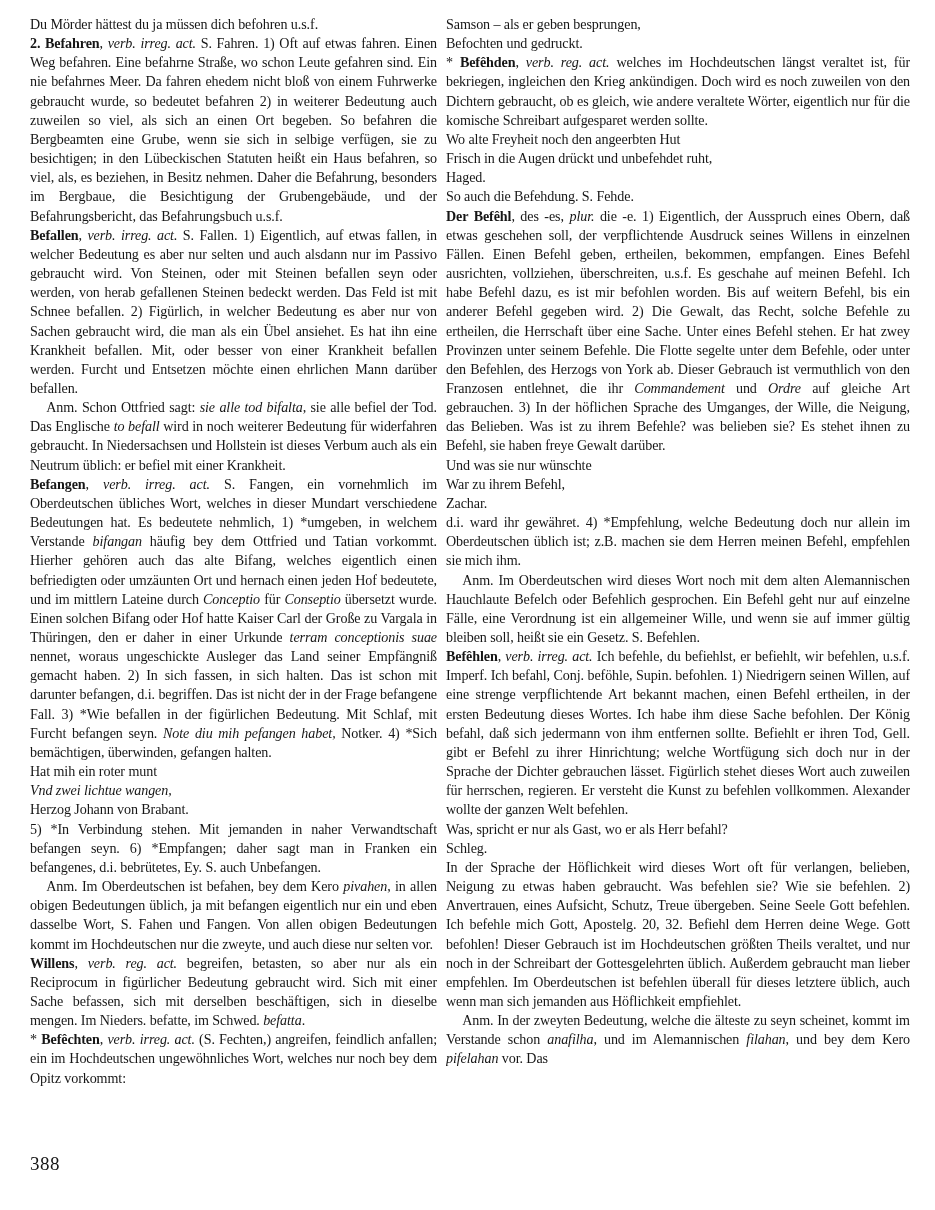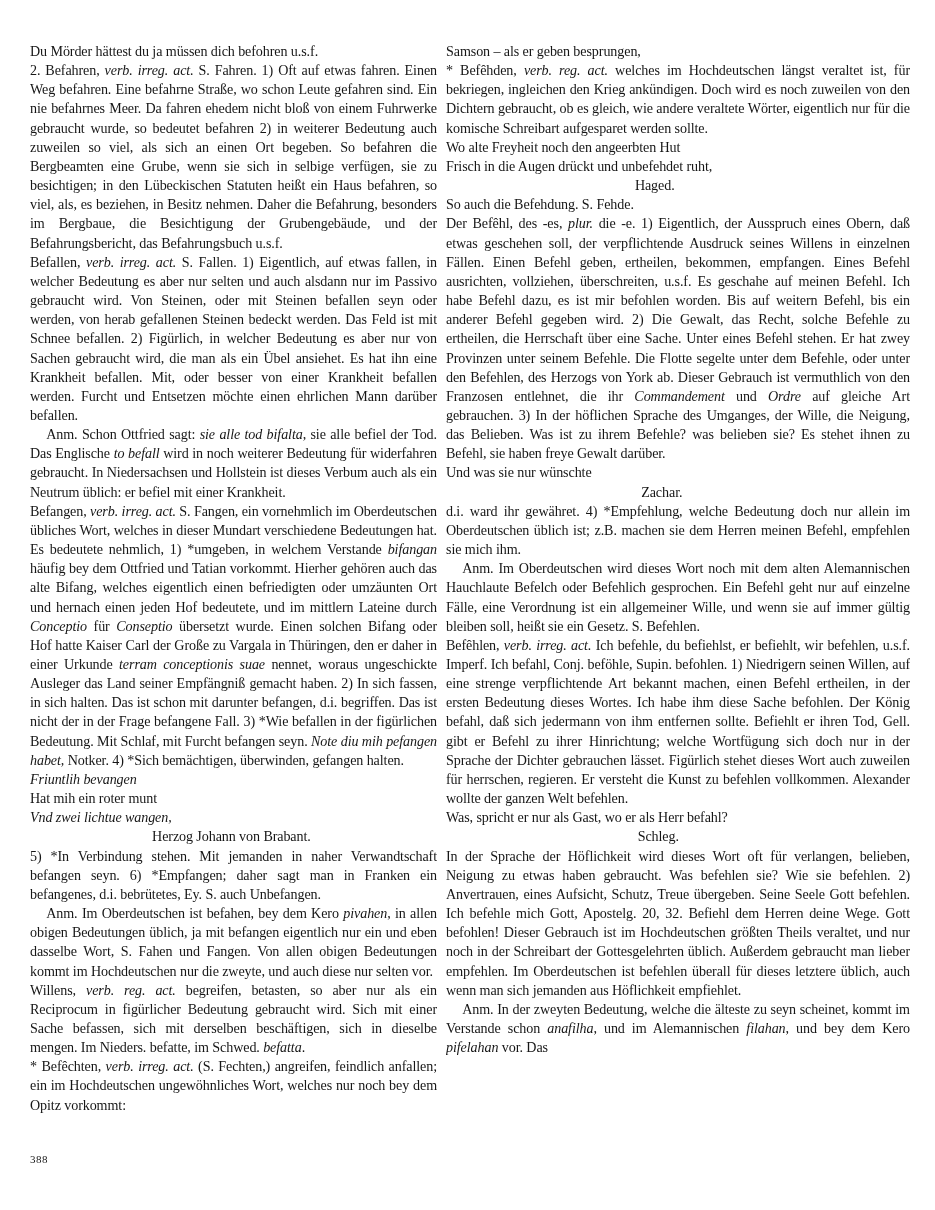--- a/index.html
+++ b/index.html
@@ -11,80 +11,81 @@
   }
   .page {
     position: relative;
     width: 935px;
     height: 1210px;
     background: #ffffff;
     overflow: hidden;
   }
   .cols {
     position: absolute;
-    top: 42px;
+    top: 15px;
     left: 30px;
     display: flex;
     gap: 9px;
   }
   .col {
     font-size: 14.1px;
     line-height: 19.15px;
     letter-spacing: -0.1px;
     text-align: justify;
     hyphens: auto;
     overflow: hidden;
     height: 1122px;
   }
   .col.left  { width: 407px; }
   .col.right { width: 464px; }
   .col p { margin: 0; padding: 0; }
   .entry, .para { text-align: justify; }
   .anm { text-align: justify; text-indent: 1.15em; }
   .verse { text-align: left; padding-left: 1.15em; }
-  .attrib { text-align: center; }
-  b { font-weight: 400; }
+  .attrib { text-align: left; }
+  b { font-weight: 700; }
   i { font-style: italic; }
   .pagenum {
     position: absolute;
     left: 30px;
     top: 1153px;
-    font-size: 11px;
+    font-size: 19px;
     letter-spacing: 0.5px;
   }
 </style>
 </head>
 <body>
 
 <div class="page">
   <div class="cols">
     <div class="col left">
         <p class="verse"><span>Du Mörder hättest du ja müssen dich befohren u.s.f.</span></p>
         <p class="entry"><b>2. Befahren</b><span>, </span><i>verb. irreg. act.</i><span> S. Fahren. 1) Oft auf etwas fahren. Einen Weg befahren. Eine befahrne Straße, wo schon Leute gefahren sind. Ein nie befahrnes Meer. Da fahren ehedem nicht bloß von einem Fuhrwerke gebraucht wurde, so bedeutet befahren 2) in weiterer Bedeutung auch zuweilen so viel, als sich an einen Ort begeben. So befahren die Bergbeamten eine Grube, wenn sie sich in selbige verfügen, sie zu besichtigen; in den Lübeckischen Statuten heißt ein Haus befahren, so viel, als, es beziehen, in Besitz nehmen. Daher die Befahrung, besonders im Bergbaue, die Besichtigung der Grubengebäude, und der Befahrungsbericht, das Befahrungsbuch u.s.f.</span></p>
         <p class="entry"><b>Befallen</b><span>, </span><i>verb. irreg. act.</i><span> S. Fallen. 1) Eigentlich, auf etwas fallen, in welcher Bedeutung es aber nur selten und auch alsdann nur im Passivo gebraucht wird. Von Steinen, oder mit Steinen befallen seyn oder werden, von herab gefallenen Steinen bedeckt werden. Das Feld ist mit Schnee befallen. 2) Figürlich, in welcher Bedeutung es aber nur von Sachen gebraucht wird, die man als ein Übel ansiehet. Es hat ihn eine Krankheit befallen. Mit, oder besser von einer Krankheit befallen werden. Furcht und Entsetzen möchte einen ehrlichen Mann darüber befallen.</span></p>
         <p class="anm"><span>Anm. Schon Ottfried sagt: </span><i>sie alle tod bifalta</i><span>, sie alle befiel der Tod. Das Englische </span><i>to befall</i><span> wird in noch weiterer Bedeutung für widerfahren gebraucht. In Niedersachsen und Hollstein ist dieses Verbum auch als ein Neutrum üblich: er befiel mit einer Krankheit.</span></p>
         <p class="entry"><b>Befangen</b><span>, </span><i>verb. irreg. act.</i><span> S. Fangen, ein vornehmlich im Oberdeutschen übliches Wort, welches in dieser Mundart verschiedene Bedeutungen hat. Es bedeutete nehmlich, 1) *umgeben, in welchem Verstande </span><i>bifangan</i><span> häufig bey dem Ottfried und Tatian vorkommt. Hierher gehören auch das alte Bifang, welches eigentlich einen befriedigten oder umzäunten Ort und hernach einen jeden Hof bedeutete, und im mittlern Lateine durch </span><i>Conceptio</i><span> für </span><i>Conseptio</i><span> übersetzt wurde. Einen solchen Bifang oder Hof hatte Kaiser Carl der Große zu Vargala in Thüringen, den er daher in einer Urkunde </span><i>terram conceptionis suae</i><span> nennet, woraus ungeschickte Ausleger das Land seiner Empfängniß gemacht haben. 2) In sich fassen, in sich halten. Das ist schon mit darunter befangen, d.i. begriffen. Das ist nicht der in der Frage befangene Fall. 3) *Wie befallen in der figürlichen Bedeutung. Mit Schlaf, mit Furcht befangen seyn. </span><i>Note diu mih pefangen habet,</i><span> Notker. 4) *Sich bemächtigen, überwinden, gefangen halten.</span></p>
-        <p class="verse"><i>Friuntlih bevangen</i></p>
         <p class="verse"><span>Hat mih ein roter munt</span></p>
         <p class="verse"><i>Vnd zwei lichtue wangen,</i></p>
         <p class="attrib" style="padding-right: 0.3em;"><span>Herzog Johann von Brabant.</span></p>
         <p class="para"><span>5) *In Verbindung stehen. Mit jemanden in naher Verwandtschaft befangen seyn. 6) *Empfangen; daher sagt man in Franken ein befangenes, d.i. bebrütetes, Ey. S. auch Unbefangen.</span></p>
         <p class="anm"><span>Anm. Im Oberdeutschen ist befahen, bey dem Kero </span><i>pivahen</i><span>, in allen obigen Bedeutungen üblich, ja mit befangen eigentlich nur ein und eben dasselbe Wort, S. Fahen und Fangen. Von allen obigen Bedeutungen kommt im Hochdeutschen nur die zweyte, und auch diese nur selten vor.</span></p>
         <p class="entry"><b>Willens</b><span>, </span><i>verb. reg. act.</i><span> begreifen, betasten, so aber nur als ein Reciprocum in figürlicher Bedeutung gebraucht wird. Sich mit einer Sache befassen, sich mit derselben beschäftigen, sich in dieselbe mengen. Im Nieders. befatte, im Schwed. </span><i>befatta</i><span>.</span></p>
         <p class="entry"><span>* </span><b>Befêchten</b><span>, </span><i>verb. irreg. act.</i><span> (S. Fechten,) angreifen, feindlich anfallen; ein im Hochdeutschen ungewöhnliches Wort, welches nur noch bey dem Opitz vorkommt:</span></p>
       </div>
     <div class="col right">
         <p class="verse"><span>Samson – als er geben besprungen,</span></p>
+        <p class="verse"><span>Befochten und gedruckt.</span></p>
         <p class="entry"><span>* </span><b>Befêhden</b><span>, </span><i>verb. reg. act.</i><span> welches im Hochdeutschen längst veraltet ist, für bekriegen, ingleichen den Krieg ankündigen. Doch wird es noch zuweilen von den Dichtern gebraucht, ob es gleich, wie andere veraltete Wörter, eigentlich nur für die komische Schreibart aufgesparet werden sollte.</span></p>
         <p class="verse"><span>Wo alte Freyheit noch den angeerbten Hut</span></p>
         <p class="verse"><span>Frisch in die Augen drückt und unbefehdet ruht,</span></p>
         <p class="attrib" style="padding-right: 3.3em;"><span>Haged.</span></p>
         <p class="para"><span>So auch die Befehdung. S. Fehde.</span></p>
         <p class="entry"><b>Der Befêhl</b><span>, des -es, </span><i>plur.</i><span> die -e. 1) Eigentlich, der Ausspruch eines Obern, daß etwas geschehen soll, der verpflichtende Ausdruck seines Willens in einzelnen Fällen. Einen Befehl geben, ertheilen, bekommen, empfangen. Eines Befehl ausrichten, vollziehen, überschreiten, u.s.f. Es geschahe auf meinen Befehl. Ich habe Befehl dazu, es ist mir befohlen worden. Bis auf weitern Befehl, bis ein anderer Befehl gegeben wird. 2) Die Gewalt, das Recht, solche Befehle zu ertheilen, die Herrschaft über eine Sache. Unter eines Befehl stehen. Er hat zwey Provinzen unter seinem Befehle. Die Flotte segelte unter dem Befehle, oder unter den Befehlen, des Herzogs von York ab. Dieser Gebrauch ist vermuthlich von den Franzosen entlehnet, die ihr </span><i>Commandement</i><span> und </span><i>Ordre</i><span> auf gleiche Art gebrauchen. 3) In der höflichen Sprache des Umganges, der Wille, die Neigung, das Belieben. Was ist zu ihrem Befehle? was belieben sie? Es stehet ihnen zu Befehl, sie haben freye Gewalt darüber.</span></p>
         <p class="verse"><span>Und was sie nur wünschte</span></p>
+        <p class="verse"><span>War zu ihrem Befehl,</span></p>
         <p class="attrib" style="padding-right: 2.3em;"><span>Zachar.</span></p>
         <p class="para"><span>d.i. ward ihr gewähret. 4) *Empfehlung, welche Bedeutung doch nur allein im Oberdeutschen üblich ist; z.B. machen sie dem Herren meinen Befehl, empfehlen sie mich ihm.</span></p>
         <p class="anm"><span>Anm. Im Oberdeutschen wird dieses Wort noch mit dem alten Alemannischen Hauchlaute Befelch oder Befehlich gesprochen. Ein Befehl geht nur auf einzelne Fälle, eine Verordnung ist ein allgemeiner Wille, und wenn sie auf immer gültig bleiben soll, heißt sie ein Gesetz. S. Befehlen.</span></p>
         <p class="entry"><b>Befêhlen</b><span>, </span><i>verb. irreg. act.</i><span> Ich befehle, du befiehlst, er befiehlt, wir befehlen, u.s.f. Imperf. Ich befahl, Conj. beföhle, Supin. befohlen. 1) Niedrigern seinen Willen, auf eine strenge verpflichtende Art bekannt machen, einen Befehl ertheilen, in der ersten Bedeutung dieses Wortes. Ich habe ihm diese Sache befohlen. Der König befahl, daß sich jedermann von ihm entfernen sollte. Befiehlt er ihren Tod, Gell. gibt er Befehl zu ihrer Hinrichtung; welche Wortfügung sich doch nur in der Sprache der Dichter gebrauchen lässet. Figürlich stehet dieses Wort auch zuweilen für herrschen, regieren. Er versteht die Kunst zu befehlen vollkommen. Alexander wollte der ganzen Welt befehlen.</span></p>
         <p class="verse"><span>Was, spricht er nur als Gast, wo er als Herr befahl?</span></p>
         <p class="attrib" style="padding-right: 2.8em;"><span>Schleg.</span></p>
         <p class="para"><span>In der Sprache der Höflichkeit wird dieses Wort oft für verlangen, belieben, Neigung zu etwas haben gebraucht. Was befehlen sie? Wie sie befehlen. 2) Anvertrauen, eines Aufsicht, Schutz, Treue übergeben. Seine Seele Gott befehlen. Ich befehle mich Gott, Apostelg. 20, 32. Befiehl dem Herren deine Wege. Gott befohlen! Dieser Gebrauch ist im Hochdeutschen größten Theils veraltet, und nur noch in der Schreibart der Gottesgelehrten üblich. Außerdem gebraucht man lieber empfehlen. Im Oberdeutschen ist befehlen überall für dieses letztere üblich, auch wenn man sich jemanden aus Höflichkeit empfiehlet.</span></p>
         <p class="anm"><span>Anm. In der zweyten Bedeutung, welche die älteste zu seyn scheinet, kommt im Verstande schon </span><i>anafilha</i><span>, und im Alemannischen </span><i>filahan</i><span>, und bey dem Kero </span><i>pifelahan</i><span> vor. Das</span></p>
       </div>
   </div>

